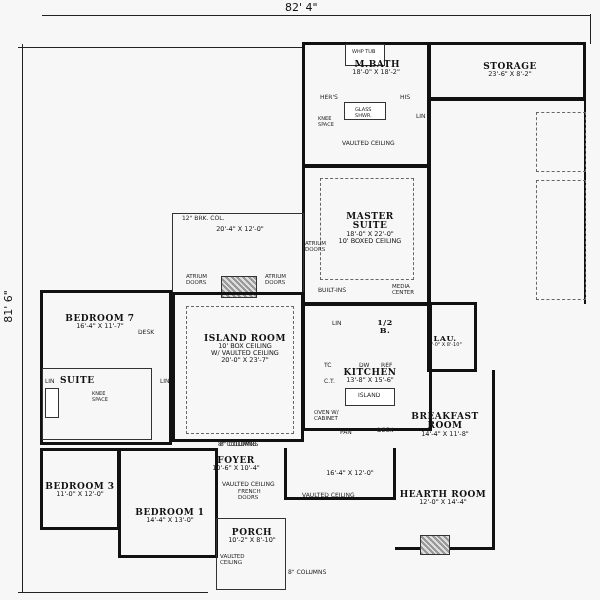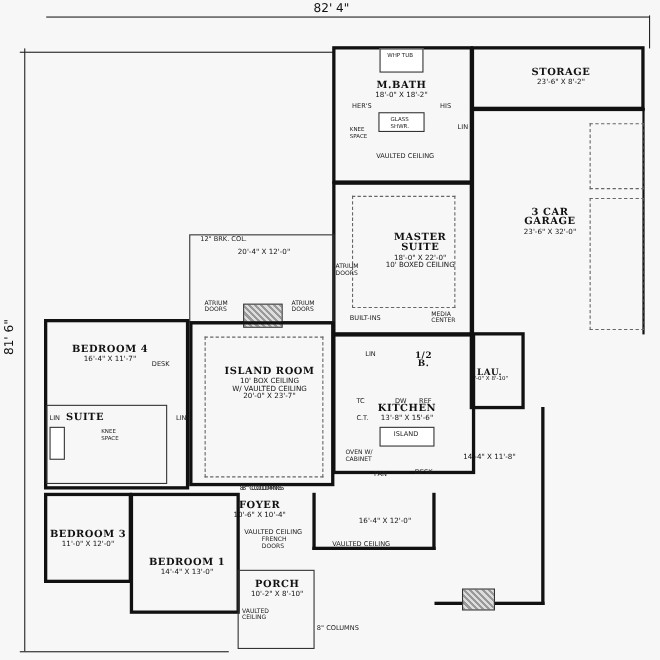--- a/index.html
+++ b/index.html
@@ -27,48 +27,44 @@
   <div class="dimtxt" style="left:285px;top:1px;">82' 4"</div>
   <div class="dimh" style="left:18px;top:47px;width:286px;"></div>
   <div class="dimv" style="left:22px;top:44px;height:548px;"></div>
   <div class="dimtxt" style="left:-8px;top:300px;transform:rotate(-90deg);">81' 6"</div>
   <div class="dimv" style="left:590px;top:14px;height:30px;"></div>
   <div class="dimh" style="left:18px;top:592px;width:190px;"></div>
 
   <div class="wall" style="left:302px;top:42px;width:128px;height:125px;"></div>
   <div class="fix" style="left:345px;top:44px;width:40px;height:22px;"></div>
   <div class="note" style="left:352px;top:48px;font-size:5px;">WHP TUB</div>
-  <div class="lbl" style="left:330px;top:74px;width:70px;">
+  <div class="lbl" style="left:330px;top:60px;width:70px;text-align:right;">
     <span class="rn">M.BATH</span>
     <span class="rd">18'-0" X 18'-2"</span>
   </div>
   <div class="note" style="left:320px;top:93px;">HER'S</div>
   <div class="note" style="left:400px;top:93px;">HIS</div>
   <div class="note" style="left:318px;top:115px;width:22px;white-space:normal;font-size:5px;">KNEE SPACE</div>
   <div class="fix" style="left:344px;top:102px;width:42px;height:18px;"></div>
   <div class="note" style="left:355px;top:106px;width:22px;white-space:normal;font-size:5px;">GLASS SHWR.</div>
   <div class="note" style="left:416px;top:112px;">LIN</div>
   <div class="note" style="left:342px;top:139px;">VAULTED CEILING</div>
 
   <div class="wall" style="left:428px;top:42px;width:158px;height:58px;"></div>
   <div class="lbl" style="left:470px;top:62px;width:80px;">
     <span class="rn">STORAGE</span>
     <span class="rd">23'-6" X 8'-2"</span>
   </div>
   <div class="wall" style="left:428px;top:98px;width:158px;height:206px;border-right-width:2px;border-bottom:none;"></div>
   <div class="dash" style="left:536px;top:112px;width:50px;height:60px;"></div>
   <div class="dash" style="left:536px;top:180px;width:50px;height:120px;"></div>
-  <div class="lbl" style="left:460px;top:189px;width:80px;">
-    <span class="rn">3 CAR GARAGE</span>
-    <span class="rd">23'-6" X 32'-0"</span>
-  </div>
 
   <div class="wall" style="left:302px;top:165px;width:128px;height:140px;"></div>
   <div class="dash" style="left:320px;top:178px;width:94px;height:102px;"></div>
-  <div class="lbl" style="left:342px;top:212px;width:80px;">
+  <div class="lbl" style="left:330px;top:212px;width:80px;">
     <span class="rn">MASTER SUITE</span>
     <span class="rd">18'-0" X 22'-0"</span>
     <span class="rd">10' BOXED CEILING</span>
   </div>
   <div class="note" style="left:305px;top:240px;width:22px;white-space:normal;font-size:5.5px;">ATRIUM DOORS</div>
   <div class="note" style="left:318px;top:286px;">BUILT-INS</div>
   <div class="note" style="left:392px;top:283px;width:28px;white-space:normal;font-size:5.5px;">MEDIA CENTER</div>
 
   <div class="thin" style="left:172px;top:213px;width:132px;height:80px;"></div>
   <div class="note" style="left:182px;top:214px;">12" BRK. COL.</div>
@@ -76,21 +72,21 @@
     <span class="rd">20'-4" X 12'-0"</span>
   </div>
   <div class="note" style="left:186px;top:273px;width:22px;white-space:normal;font-size:5.5px;">ATRIUM DOORS</div>
   <div class="note" style="left:265px;top:273px;width:22px;white-space:normal;font-size:5.5px;">ATRIUM DOORS</div>
   <div class="hatch" style="left:221px;top:276px;width:36px;height:22px;"></div>
 
   <div class="wall" style="left:40px;top:290px;width:132px;height:155px;"></div>
   <div class="wall" style="left:172px;top:292px;width:132px;height:150px;border-top-width:3px;"></div>
 
   <div class="lbl" style="left:60px;top:314px;width:80px;">
-    <span class="rn">BEDROOM 4</span>
+    <span class="rn">BEDROOM 7</span>
     <span class="rd">16'-4" X 11'-7"</span>
   </div>
   <div class="note" style="left:138px;top:328px;">DESK</div>
   <div class="thin" style="left:42px;top:368px;width:110px;height:72px;"></div>
   <div class="note" style="left:45px;top:377px;">LIN</div>
   <div class="lbl" style="left:60px;top:376px;width:30px;">
     <span class="rn">SUITE</span>
   </div>
   <div class="note" style="left:92px;top:390px;width:22px;white-space:normal;font-size:5px;">KNEE SPACE</div>
   <div class="note" style="left:160px;top:377px;">LIN</div>
@@ -125,21 +121,26 @@
   <div class="note" style="left:377px;top:426px;">DESK</div>
 
   <div class="wall" style="left:427px;top:302px;width:50px;height:70px;"></div>
   <div class="lbl" style="left:425px;top:334px;width:40px;">
     <span class="rn" style="font-size:8px;">LAU.</span>
     <span class="rd" style="font-size:5px;">7'-0" X 8'-10"</span>
   </div>
 
   <div class="wall" style="left:395px;top:370px;width:100px;height:180px;border-left:none;border-top:none;"></div>
   <div class="lbl" style="left:405px;top:412px;width:80px;">
+    <span class="rn">BREAKFAST ROOM</span>
     <span class="rd">14'-4" X 11'-8"</span>
+  </div>
+  <div class="lbl" style="left:398px;top:490px;width:90px;">
+    <span class="rn">HEARTH ROOM</span>
+    <span class="rd">12'-0" X 14'-4"</span>
   </div>
   <div class="hatch" style="left:420px;top:535px;width:30px;height:20px;"></div>
 
   <div class="wall" style="left:40px;top:448px;width:80px;height:82px;"></div>
   <div class="lbl" style="left:45px;top:482px;width:70px;">
     <span class="rn">BEDROOM 3</span>
     <span class="rd">11'-0" X 12'-0"</span>
   </div>
   <div class="wall" style="left:118px;top:448px;width:100px;height:110px;"></div>
   <div class="lbl" style="left:135px;top:508px;width:70px;">

